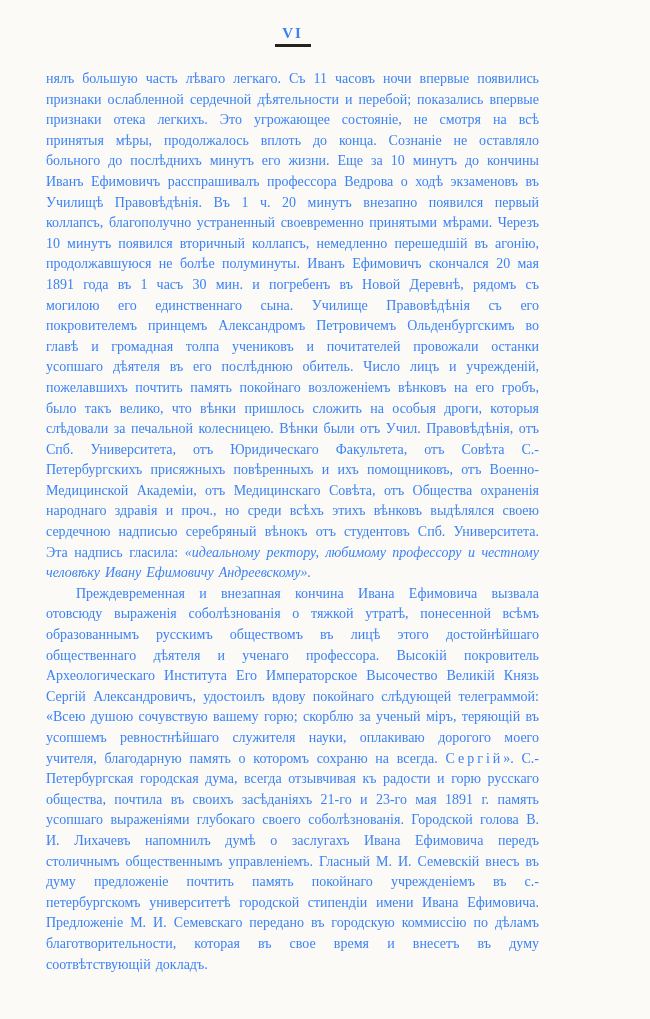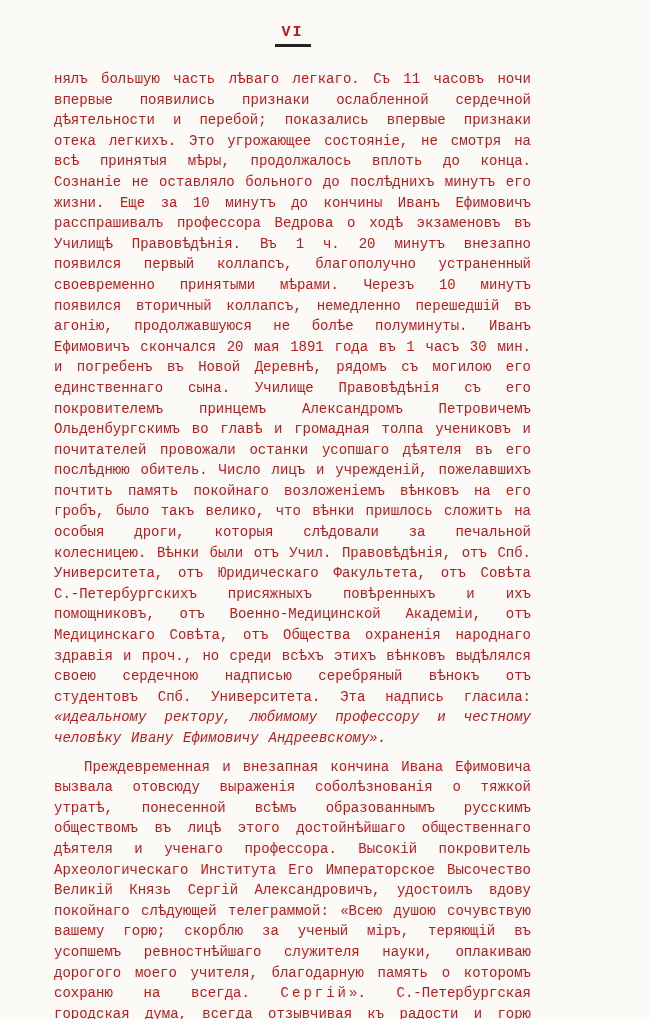--- a/index.html
+++ b/index.html
@@ -6,22 +6,22 @@
     margin: 0;
     padding: 0;
     background: #fbfaf6;
   }
   .page {
     position: relative;
     width: 584px;
     height: 1019px;
     box-sizing: border-box;
     background: #fbfaf6;
-    color: #b91c1c;
-    font-family: Liberation Mono, monospace;
+    color: #3b82f6;
+    font-family: Liberation Serif, serif;
     padding: 24px 45px 0 46px;
     overflow: hidden;
   }
   .folio {
     text-align: center;
   }
   .folio-number {
     font-size: 15px;
     font-weight: bold;
     letter-spacing: 2px;
@@ -36,21 +36,21 @@
   .body-text {
     margin-top: 22px;
     font-size: 14px;
     line-height: 20.6px;
     text-align: justify;
     text-justify: inter-word;
     hyphens: auto;
     word-spacing: 1.5px;
   }
   .para {
-    margin: 8px;
+    margin: 0;
     text-indent: 30px;
   }
   .para.no-indent {
     text-indent: 0;
   }
   .italic {
     font-style: italic;
   }
   .spaced {
     letter-spacing: 3px;

